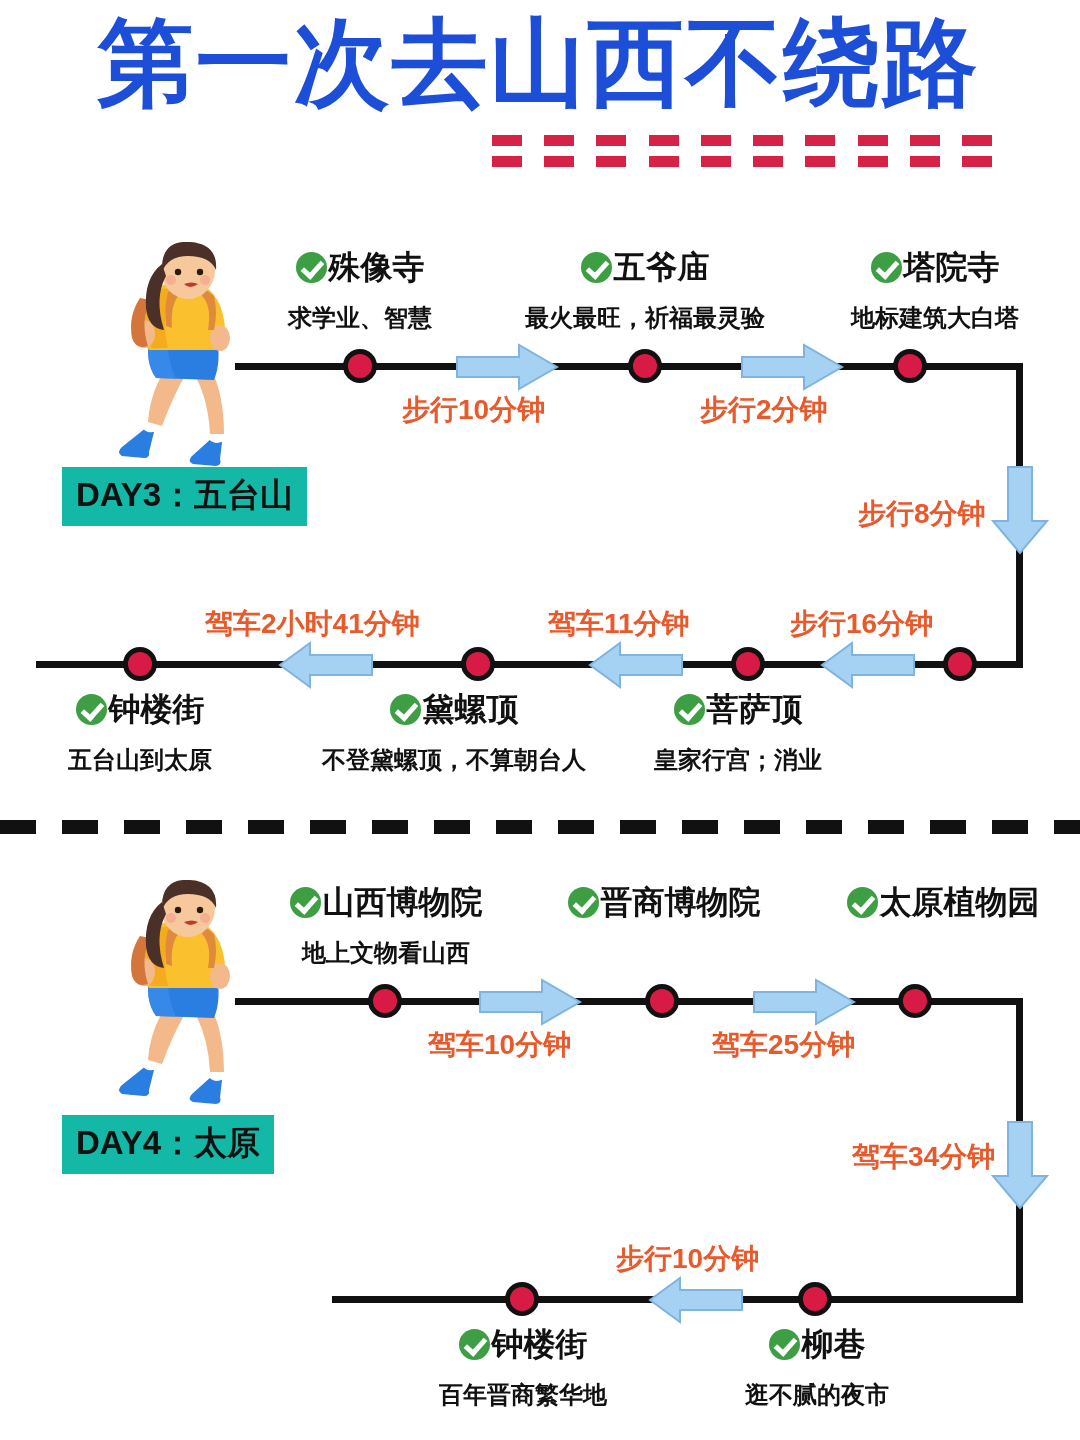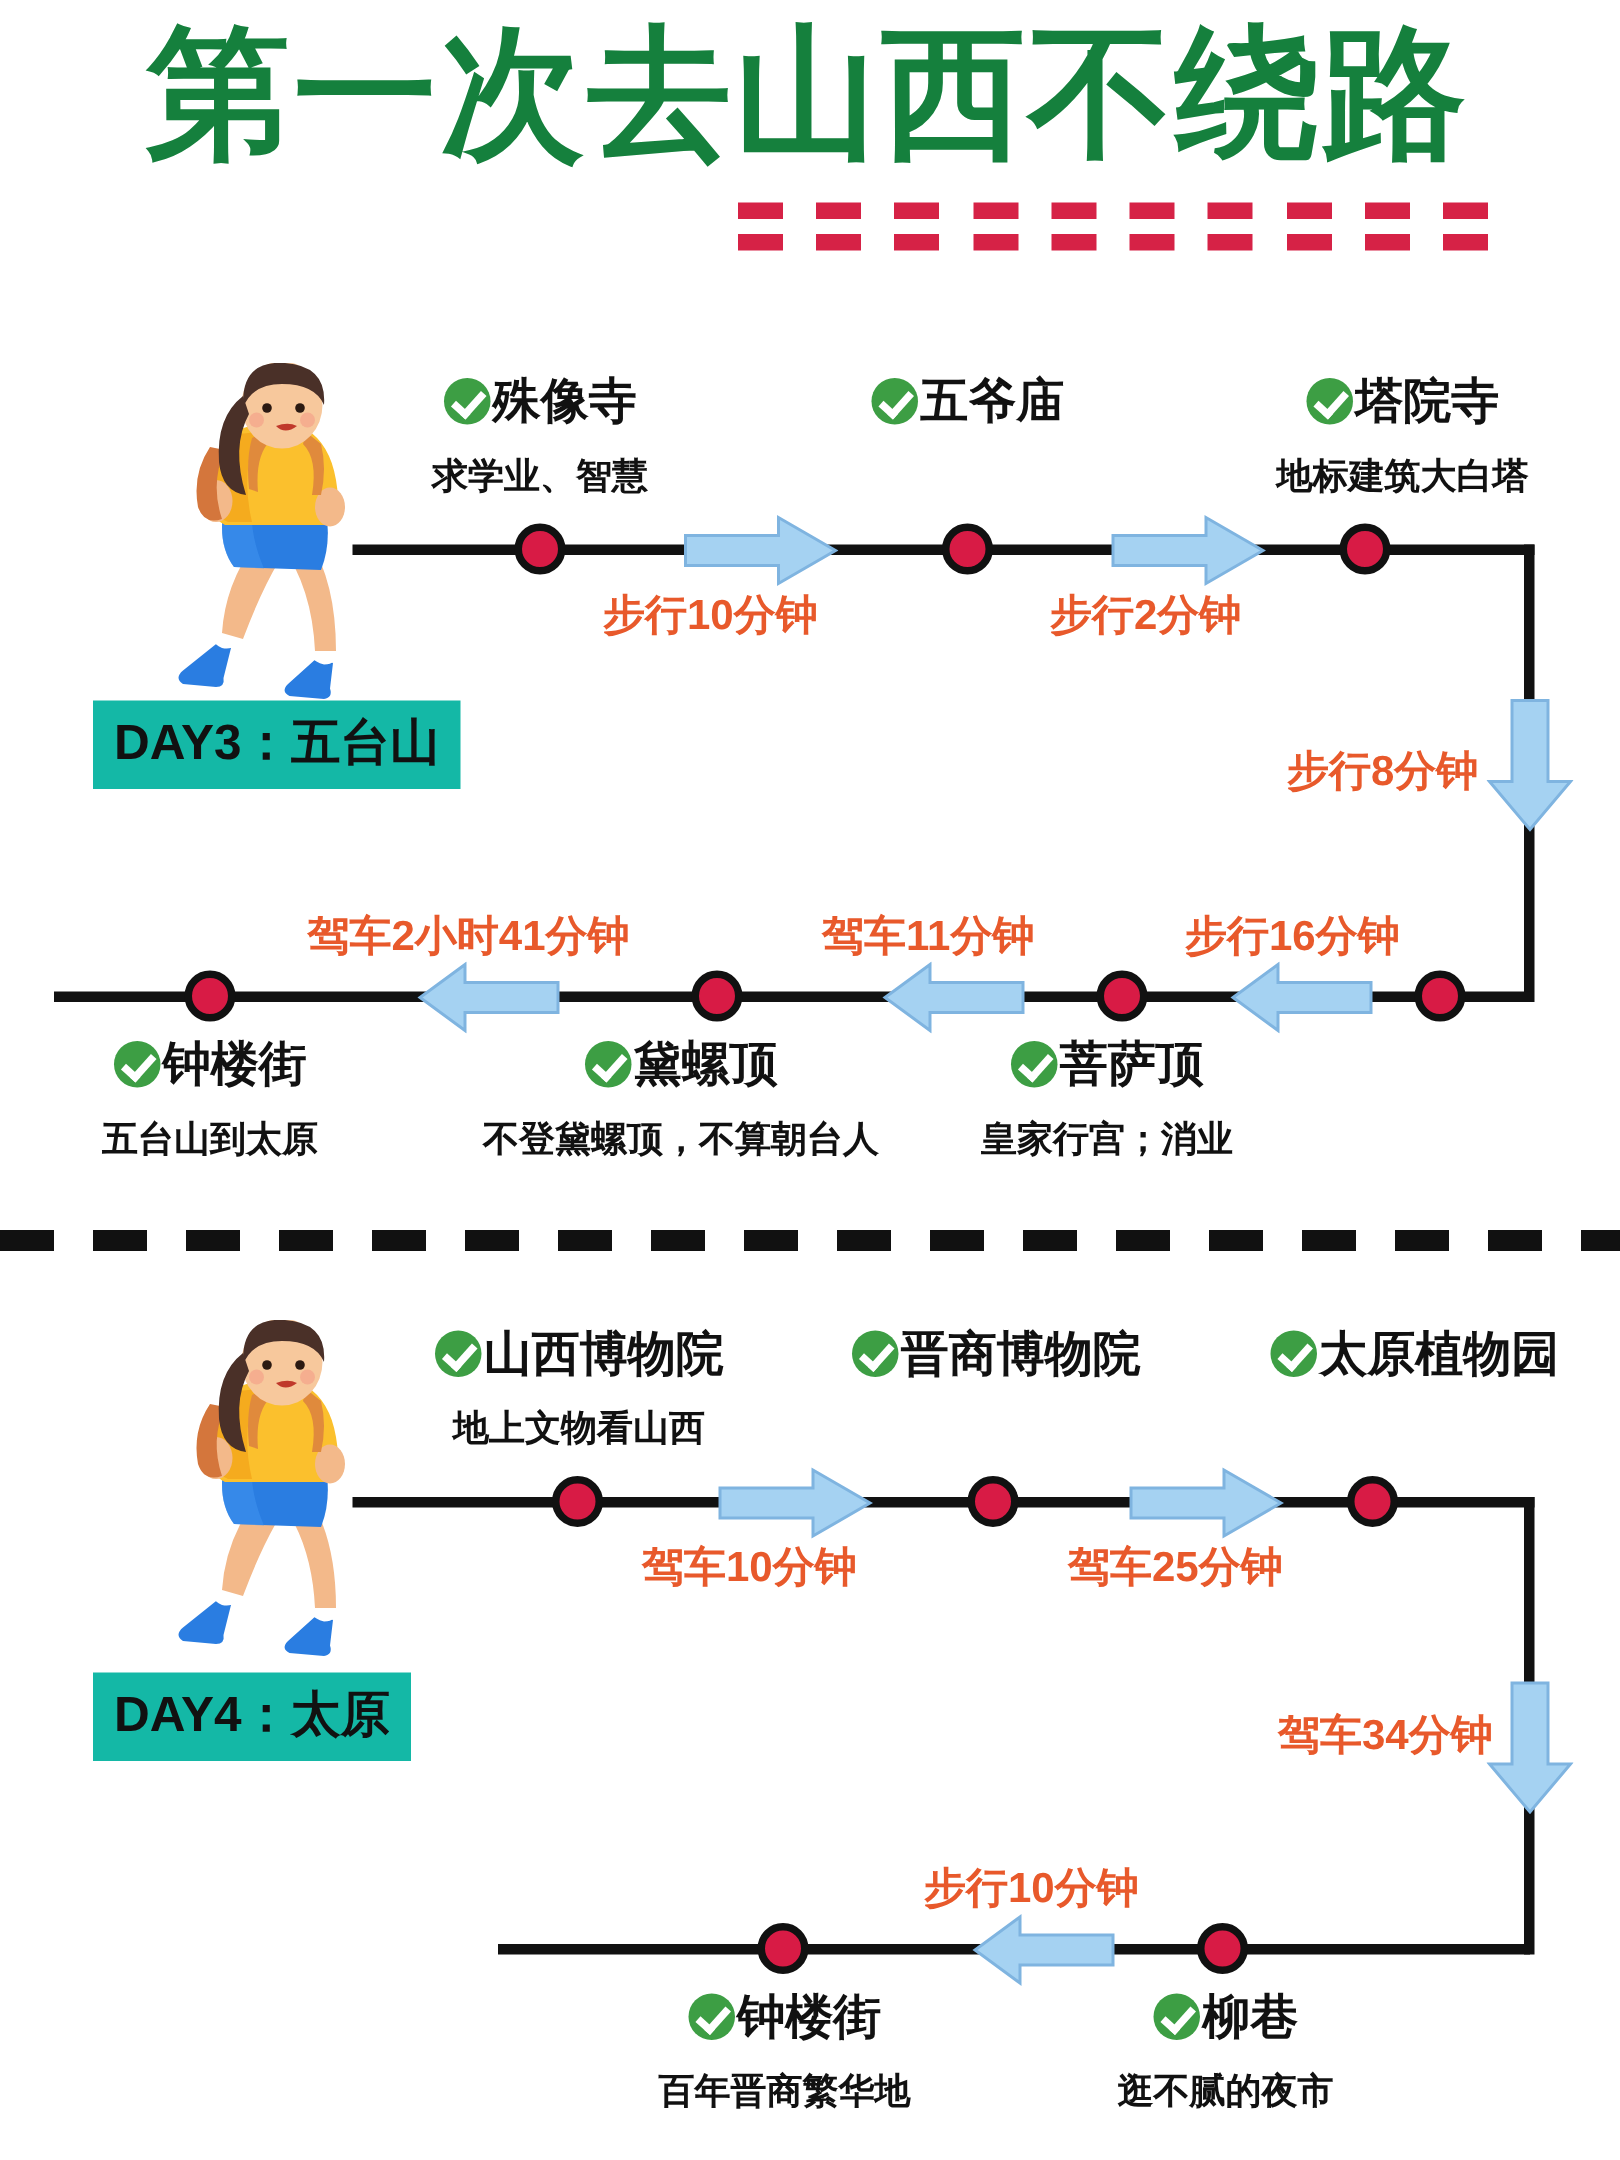--- a/index.html
+++ b/index.html
@@ -8,21 +8,21 @@
     background: #ffffff;
     font-family: "Liberation Sans", "DejaVu Sans", sans-serif;
     overflow: hidden;
   }
   .page { position: relative; width: 1080px; height: 1440px; }
 
   
   .title {
     position: absolute; left: 0; top: 10px; width: 1077px;
     text-align: center;
-    font-size: 96px; font-weight: 900; color: #15803d;
+    font-size: 96px; font-weight: 900; color: #1d4ed8;
     letter-spacing: 2px; line-height: 1.1;
     white-space: nowrap;
   }
   .title-underline {
     position: absolute; left: 492px; top: 134px;
     width: 500px; height: 34px;
     display: flex; justify-content: space-between; align-items: center;
   }
   .title-underline .dashpair {
     width: 30px; height: 32px;
@@ -217,20 +217,21 @@
         <span class="check"></span>
         <span>殊像寺</span>
       </div>
       <div class="desc">求学业、智慧</div>
     </div>
     <div class="stop center" style="left:455px; top:20px; width:380px;">
       <div class="name-row">
         <span class="check"></span>
         <span>五爷庙</span>
       </div>
+      <div class="desc">最火最旺，祈福最灵验</div>
     </div>
     <div class="stop center" style="left:790px; top:20px; width:290px;">
       <div class="name-row">
         <span class="check"></span>
         <span>塔院寺</span>
       </div>
       <div class="desc">地标建筑大白塔</div>
     </div>
 
     <div class="ttime" style="left:402px; top:166px;">步行10分钟</div>

